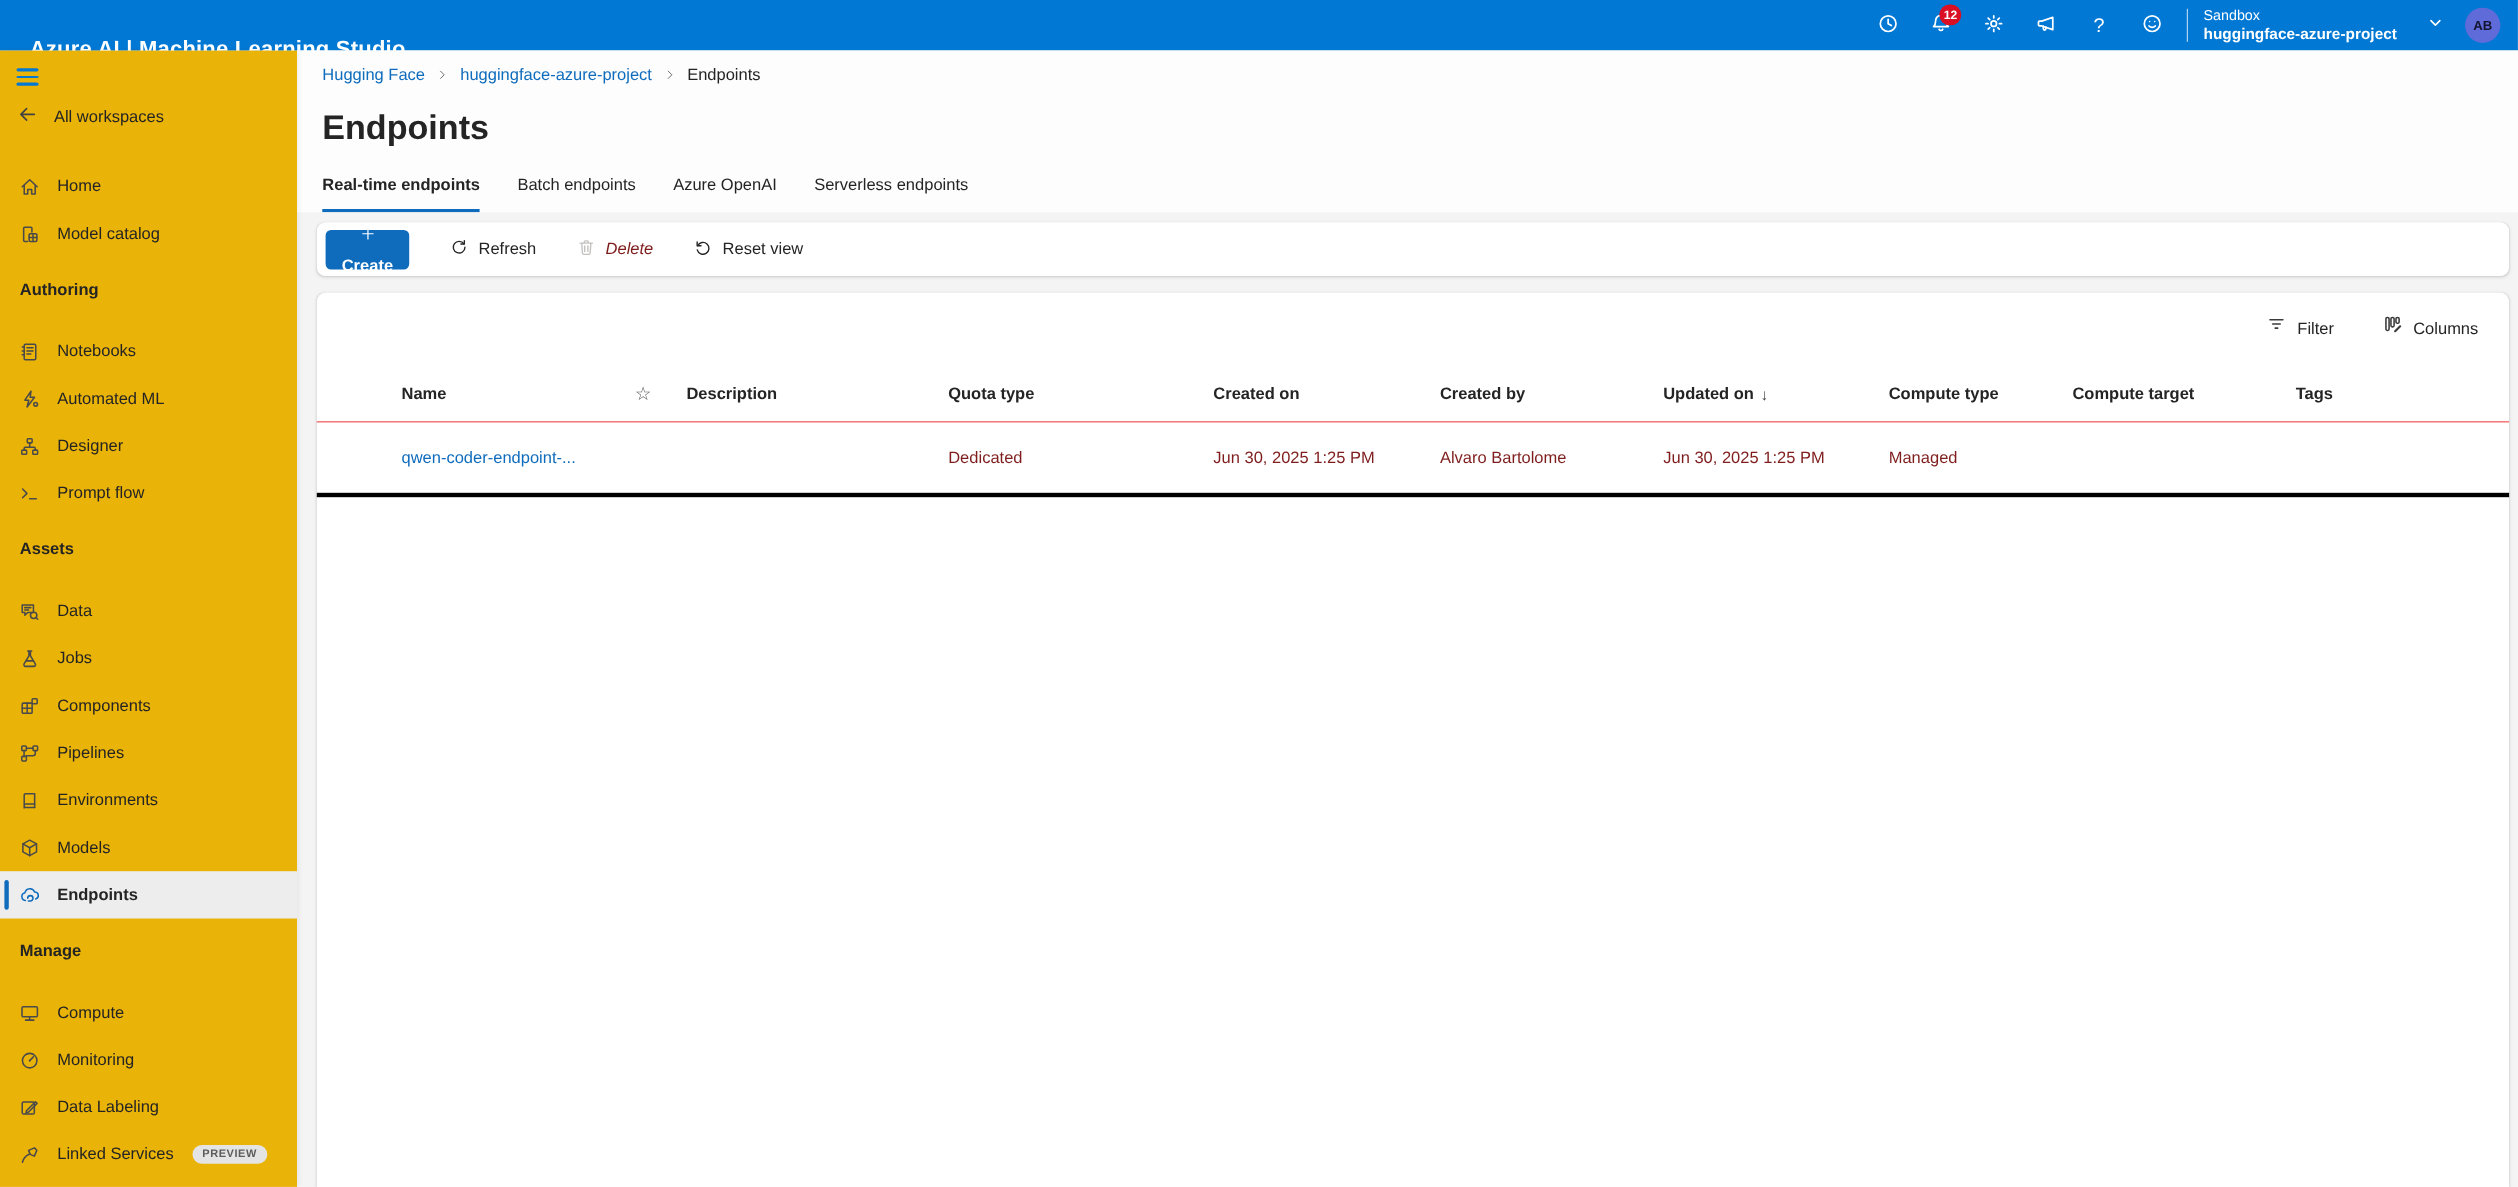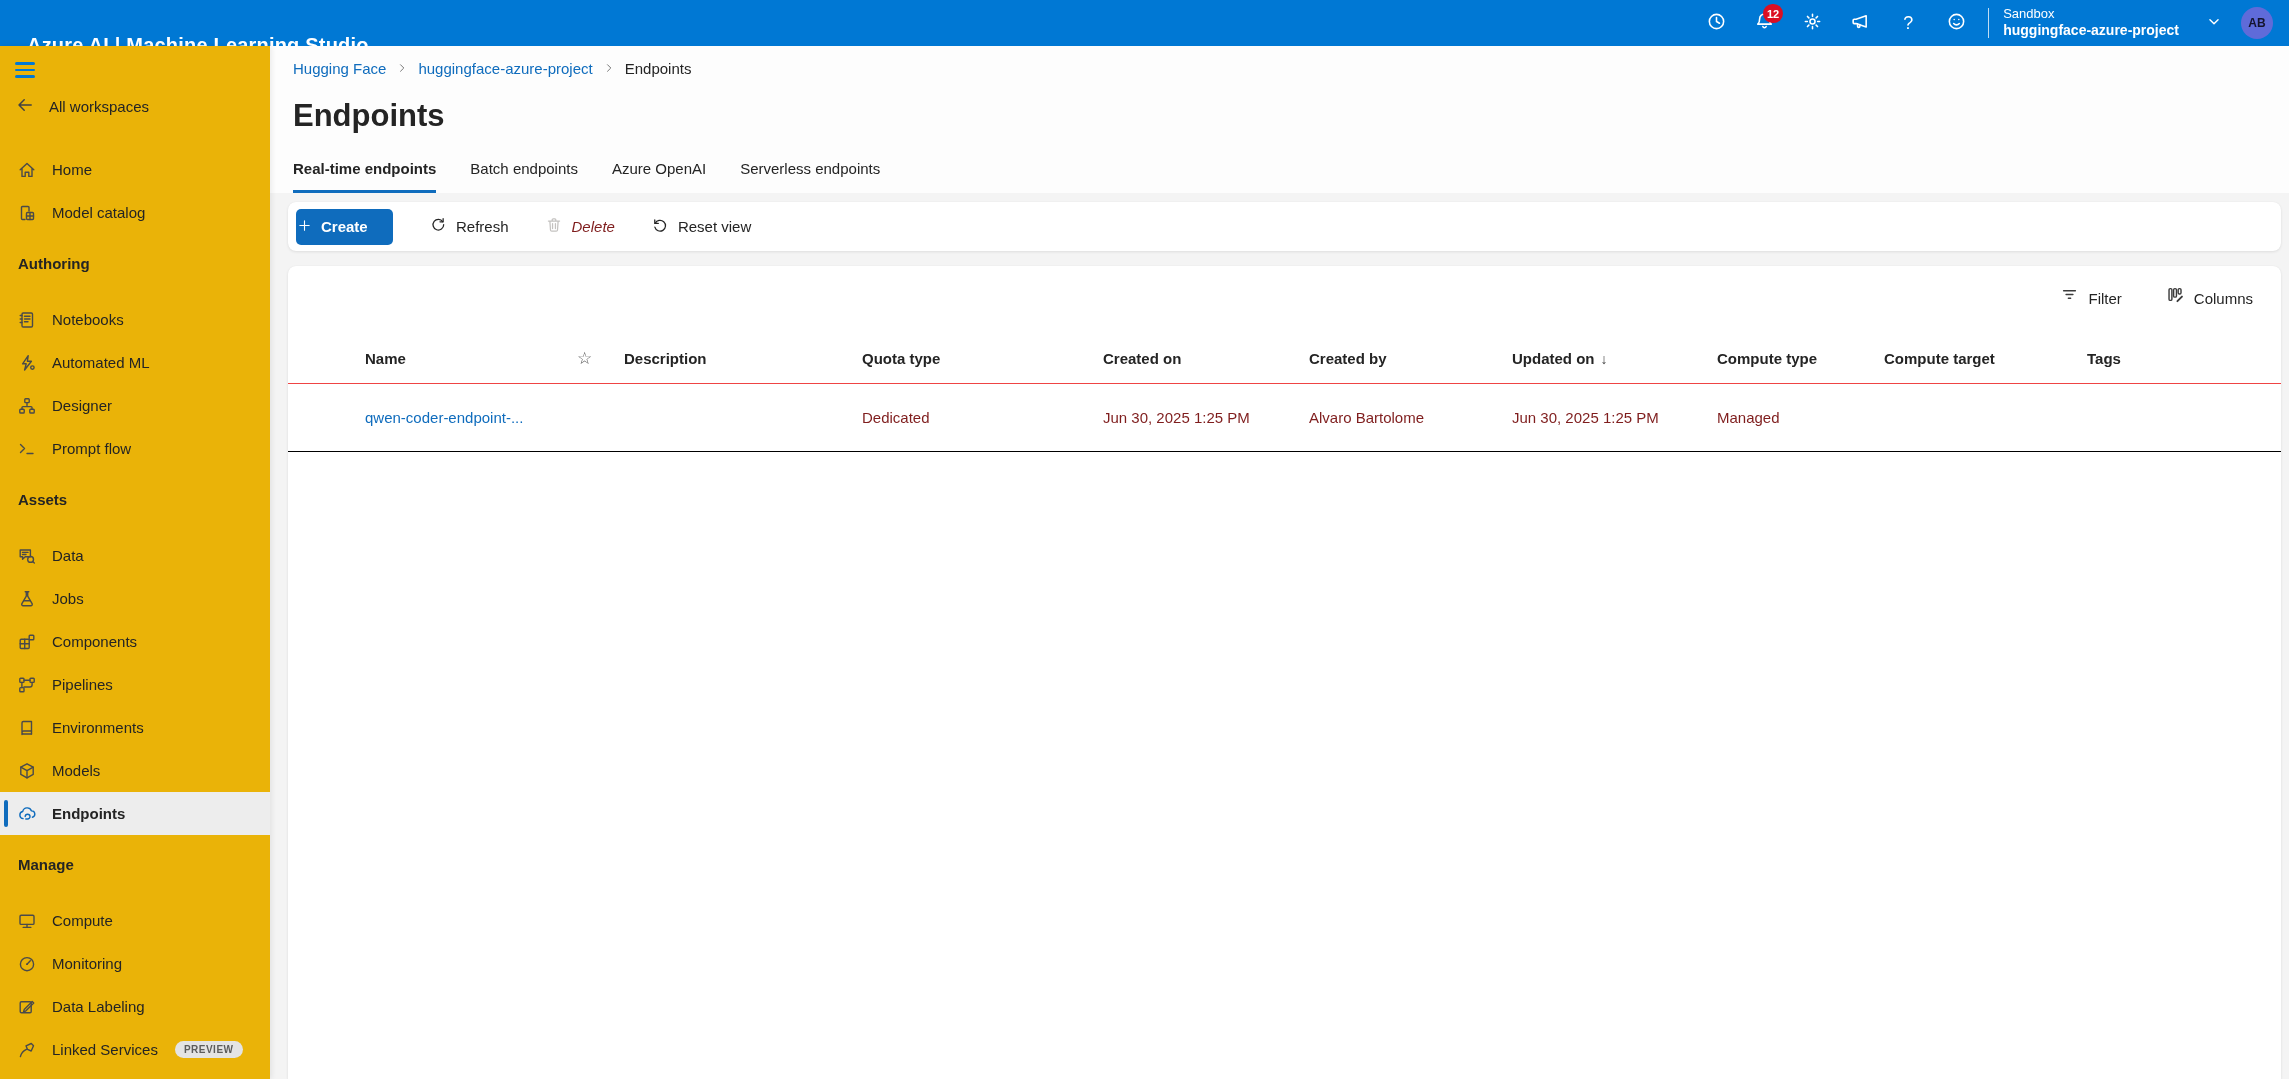--- a/index.html
+++ b/index.html
@@ -54,39 +54,39 @@
   .crumb-sep svg { width:12px; height:12px; stroke:#616161; fill:none; stroke-width:1.4; stroke-linecap:round; stroke-linejoin:round; display:block; }
   .page-title { margin-top:20px; font-size:31px; font-weight:700; color:#242424; }
   .tabs { margin-top:26px; display:flex; gap:34px; }
   .tab { padding-bottom:13px; font-size:15px; color:#242424; cursor:pointer; border-bottom:3px solid transparent; }
   .tab.active { font-weight:700; border-bottom-color:#0F6CBD; }
 
   .content-body { flex:1; background:#f4f4f4; display:flex; flex-direction:column; min-height:0; }
 
   
   .toolbar-card { margin:9px 8px 0 18px; height:49px; flex:0 0 49px; background:#fff; border-radius:8px; box-shadow:0 1px 3px rgba(0,0,0,.09),0 0 1px rgba(0,0,0,.06); display:flex; align-items:center; padding-left:8px; }
-  .btn-create { width:97px; height:36px; border:none; border-radius:5px; background:#0F6CBD; color:#fff; font-size:15px; font-weight:600; font-family:inherit; display:flex; align-items:center; justify-content:flex-start; gap:8px; cursor:pointer; }
+  .btn-create { width:76px; height:36px; border:none; border-radius:5px; background:#0F6CBD; color:#fff; font-size:15px; font-weight:600; font-family:inherit; display:flex; align-items:center; justify-content:center; gap:8px; cursor:pointer;flex-direction:column; }
   .btn-create svg { width:17px; height:17px; stroke:#fff; fill:none; stroke-width:1.3; stroke-linecap:round; }
   .tb-cmd { display:flex; align-items:center; gap:9px; margin-left:36px; background:none; border:none; font-family:inherit; font-size:15px; color:#242424; cursor:pointer; }
   .tb-cmd svg { width:18px; height:18px; stroke:#242424; fill:none; stroke-width:1.4; stroke-linecap:round; stroke-linejoin:round; }
   .tb-cmd.disabled { color:#7f1d1d; cursor:default;font-style:italic; }
   .tb-cmd.disabled svg { stroke:#c4c2c0; }
 
   
   .table-card { margin:15px 8px 0 18px; flex:1; background:#fff; border-radius:8px 8px 0 0; box-shadow:0 1px 3px rgba(0,0,0,.09),0 0 1px rgba(0,0,0,.06); padding-top:12px; min-height:0; }
   .grid-controls { height:36px; display:flex; justify-content:flex-end; align-items:center; gap:44px; padding-right:28px; }
   .ctrl-btn { display:flex; align-items:flex-end; gap:9px; background:none; border:none; font-family:inherit; font-size:15px; color:#242424; cursor:pointer; }
   .ctrl-btn svg { width:19px; height:19px; stroke:#3b3b3b; fill:none; stroke-width:1.5; stroke-linecap:round; stroke-linejoin:round; }
 
   .tbl-header, .tbl-row { display:grid; grid-template-columns:212px 47px 238px 241px 206px 203px 205px 167px 203px 1fr; padding-left:77px; align-items:center; }
   .tbl-header { margin-top:20px; height:50px; border-bottom:1px solid #ef4444; }
   .th { font-size:15px; font-weight:700; color:#242424; display:flex; align-items:center; gap:6px; cursor:pointer; }
   .th .sort-arrow { font-weight:400; font-size:14px; color:#424242; }
   .th-star { font-size:17px; color:#5c5c5c; font-weight:400; }
-  .tbl-row { height:68px; border-bottom:1px solid #000000; }
+  .tbl-row { height:68px; border-bottom:4px solid #000000; }
   .cell { font-size:15px; color:#7f1d1d; white-space:nowrap; overflow:hidden; text-overflow:ellipsis; padding-right:12px; }
   .cell-link { color:#0F6CBD; cursor:pointer; }
 </style>
 </head>
 <body>
 
 <div class="app">
 
   <header class="topbar">
     <div class="topbar-title">Azure AI | Machine Learning Studio</div>

